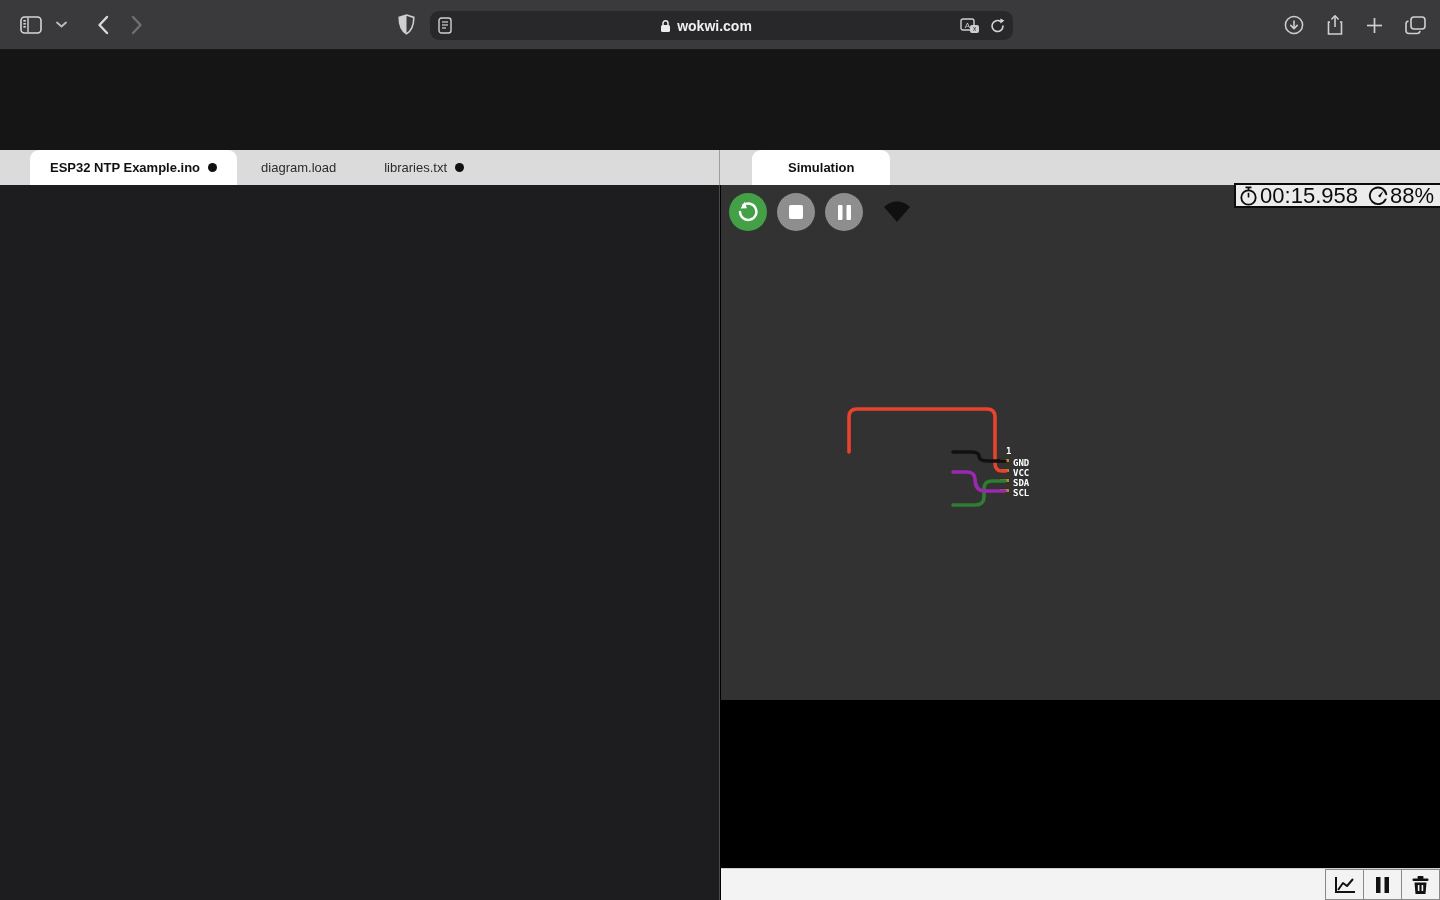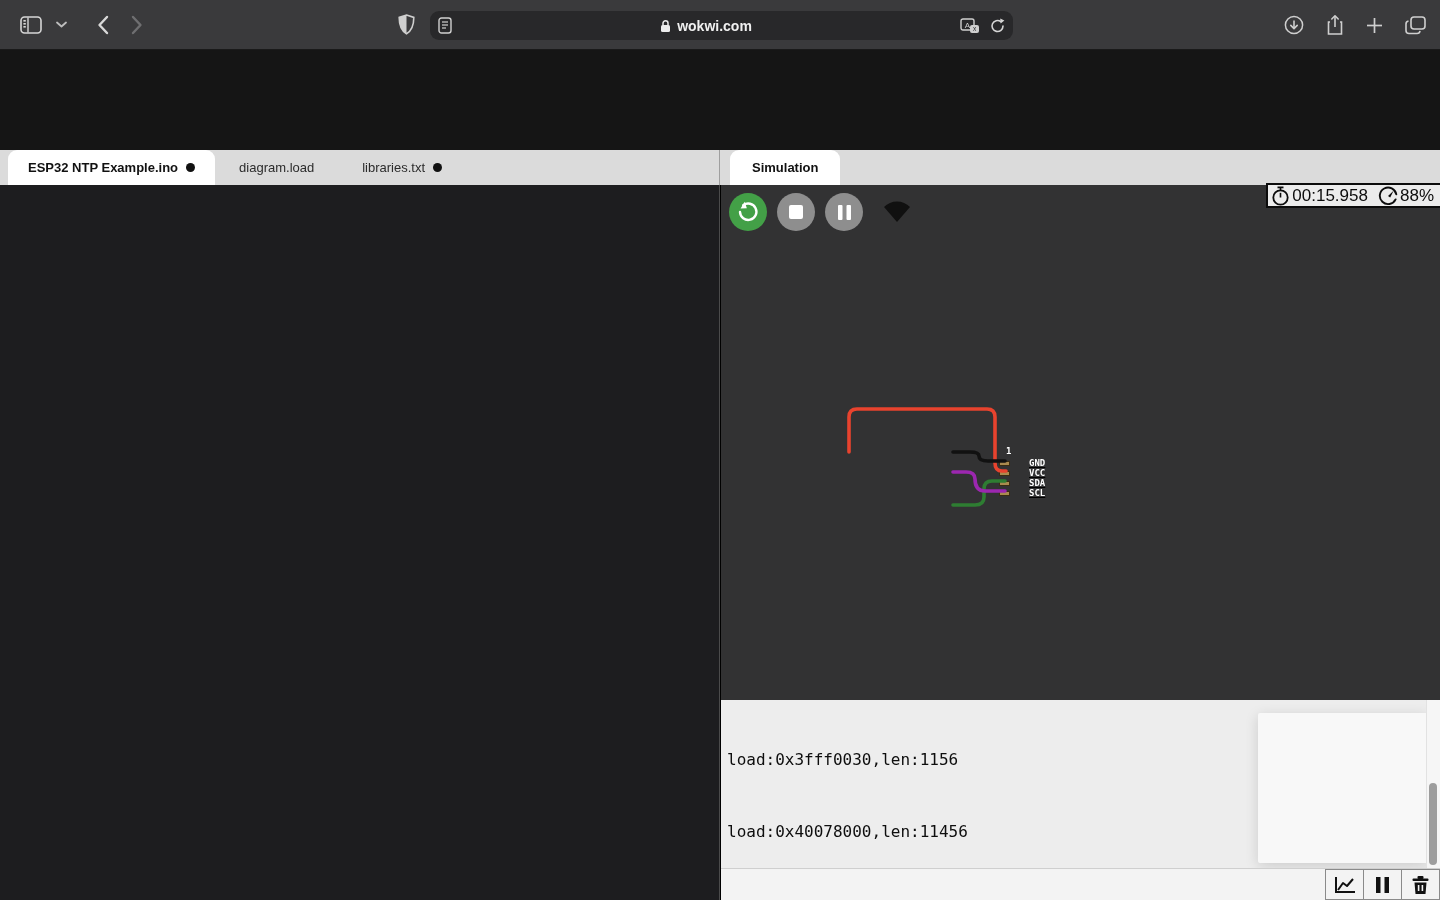--- a/index.html
+++ b/index.html
@@ -22,45 +22,45 @@
   .c-right { position:absolute; right:14px; top:0; height:50px; display:flex; align-items:center; gap:22px; }
 
   
   .top-strip { position:absolute; top:50px; left:0; width:1440px; height:100px; background:#151515; }
 
   
   .tabrow { position:absolute; top:150px; left:0; width:1440px; height:35px; background:#dbdbdb; display:flex; }
   .tabrow .half { position:relative; height:35px; }
   .half.left { width:720px; border-right:1px solid #9f9f9f; }
   .half.right { width:719px; }
-  .tabs { display:flex; align-items:stretch; height:35px; }
+  .tabs { display:flex; align-items:stretch; height:35px;margin-left:22px; }
   .tab { display:flex; align-items:center; gap:8px; padding:0 24px; font-size:13px; color:#2c2c2c;
          white-space:nowrap; cursor:default; }
   .tab.active { background:#ffffff; border-radius:9px 9px 0 0; font-weight:700; color:#111; }
   .tab.first { margin-left:8px; padding:0 20px; }
   .dot { width:9px; height:9px; border-radius:50%; background:#111; display:inline-block; }
   .caret { font-size:9px; color:#222; margin-left:10px; }
-  .sim-tab { margin-left:10px; padding:0 22px; font-weight:700; }
+  .sim-tab { margin-left:10px; padding:0 36px; font-weight:700; }
 
   
   .editor { position:absolute; top:185px; left:0; width:720px; height:715px; background:#1d1d1f;
             border-right:1px solid #4b4b4b; }
 
   
   .simpanel { position:absolute; top:185px; left:721px; width:719px; height:515px; background:#323233; }
   .controls { position:absolute; top:8px; left:8px; display:flex; align-items:center; gap:10px; }
   .cbtn { width:38px; height:38px; border-radius:50%; display:flex; align-items:center; justify-content:center; border:none; }
   .cbtn.green { background:#43a047; }
   .cbtn.gray  { background:#8e8e8e; }
   .wifi-ind { margin-left:10px; display:flex; align-items:center; }
 
   .meter { position:absolute; top:-2px; right:0; height:25px; background:#ececec;
            border:2px solid #0c0c0c; border-right:none; display:flex; align-items:center;
-           padding:0 6px 0 3px; gap:2px; font-size:17px; color:#0c0c0c; font-weight:500;}
-  .lcdpin { position:absolute; display:flex; align-items:center; gap:19px;text-decoration:underline; }
+           padding:0 6px 0 3px; gap:2px; font-size:22px; color:#0c0c0c; font-weight:500;}
+  .lcdpin { position:absolute; display:flex; gap:3px; }
   .lcdpin .pad { width:11px; height:5px; background:#a98a4e; border:1px solid #3a2d12; }
   .lcdpin .plabel { font-family:"DejaVu Sans Mono", monospace; font-size:9px; font-weight:700; color:#fff; }
   .pin1num { position:absolute; font-family:"DejaVu Sans Mono", monospace; font-size:9px; font-weight:700; color:#fff; }
 
   .wires { position:absolute; top:0; left:0; width:1440px; height:900px; pointer-events:none; }
 
   
   .serial { position:absolute; top:700px; left:721px; width:719px; height:168px; background:#ededed; overflow:hidden; }
   .serial .lines { padding:0 0 0 6px; font-family:"DejaVu Sans Mono", monospace; font-size:16px;
                    line-height:24px; color:#0e0e0e; white-space:pre; }
@@ -274,35 +274,20 @@
       <span class="plabel">SCL</span>
     </div>
 
   <svg class="wires" viewBox="0 0 1440 900">
     <path d="M849,452 L849,417 Q849,409 857,409 L987,409 Q995,409 995,417 L995,463 Q995,471 1002,471 L1006,471" fill="none" stroke="#e8432e" stroke-width="3.6" stroke-linecap="round"></path>
     <path d="M953,452 L970,452 Q979,452 979,456 Q979,461 988,461 L1005,461" fill="none" stroke="#111111" stroke-width="3.6" stroke-linecap="round"></path>
     <path d="M953,505 L975,505 Q984,505 984,497 L984,489 Q984,481 992,481 L1005,481" fill="none" stroke="#2e7d32" stroke-width="3.6" stroke-linecap="round"></path>
     <path d="M953,472 L966,472 Q975,472 975,479 Q975,491 985,491 L1005,491" fill="none" stroke="#9c27b0" stroke-width="3.6" stroke-linecap="round"></path>
   </svg>
 
-  <div class="serial">
-    <div class="lines">
-      <div>load:0x3fff0030,len:1156</div>
-      <div>load:0x40078000,len:11456</div>
-      
-      
-      
-      
-      
-    </div>
-    <div class="overlaybox"></div>
-    <div class="sscroll">
-      <div class="sthumb"></div>
-    </div>
-  </div>
 
   <div class="stoolbar">
     <button class="tbtn">
       <svg width="22" height="18" viewBox="0 0 22 18">
           <polyline points="2,1 2,16 21,16" fill="none" stroke="#111" stroke-width="2"></polyline>
           <polyline points="4,14 9,7 13,10 19,3" fill="none" stroke="#111" stroke-width="2" stroke-linejoin="round"></polyline>
         </svg>
     </button>
     <button class="tbtn">
       <svg width="13" height="16" viewBox="0 0 13 16">

